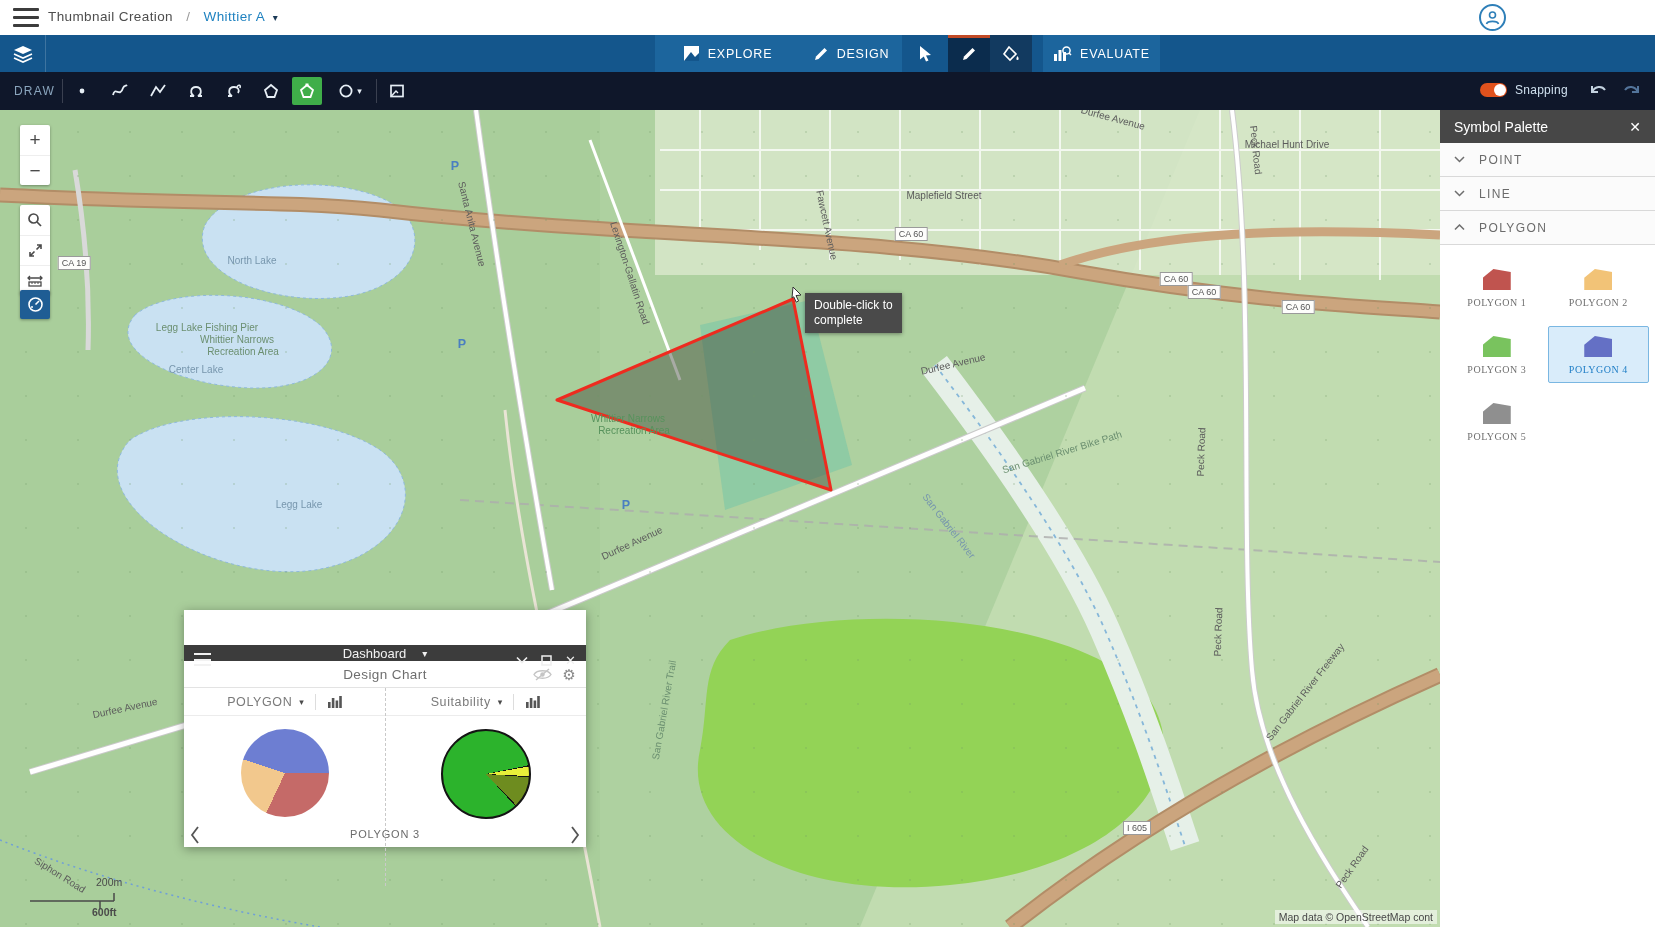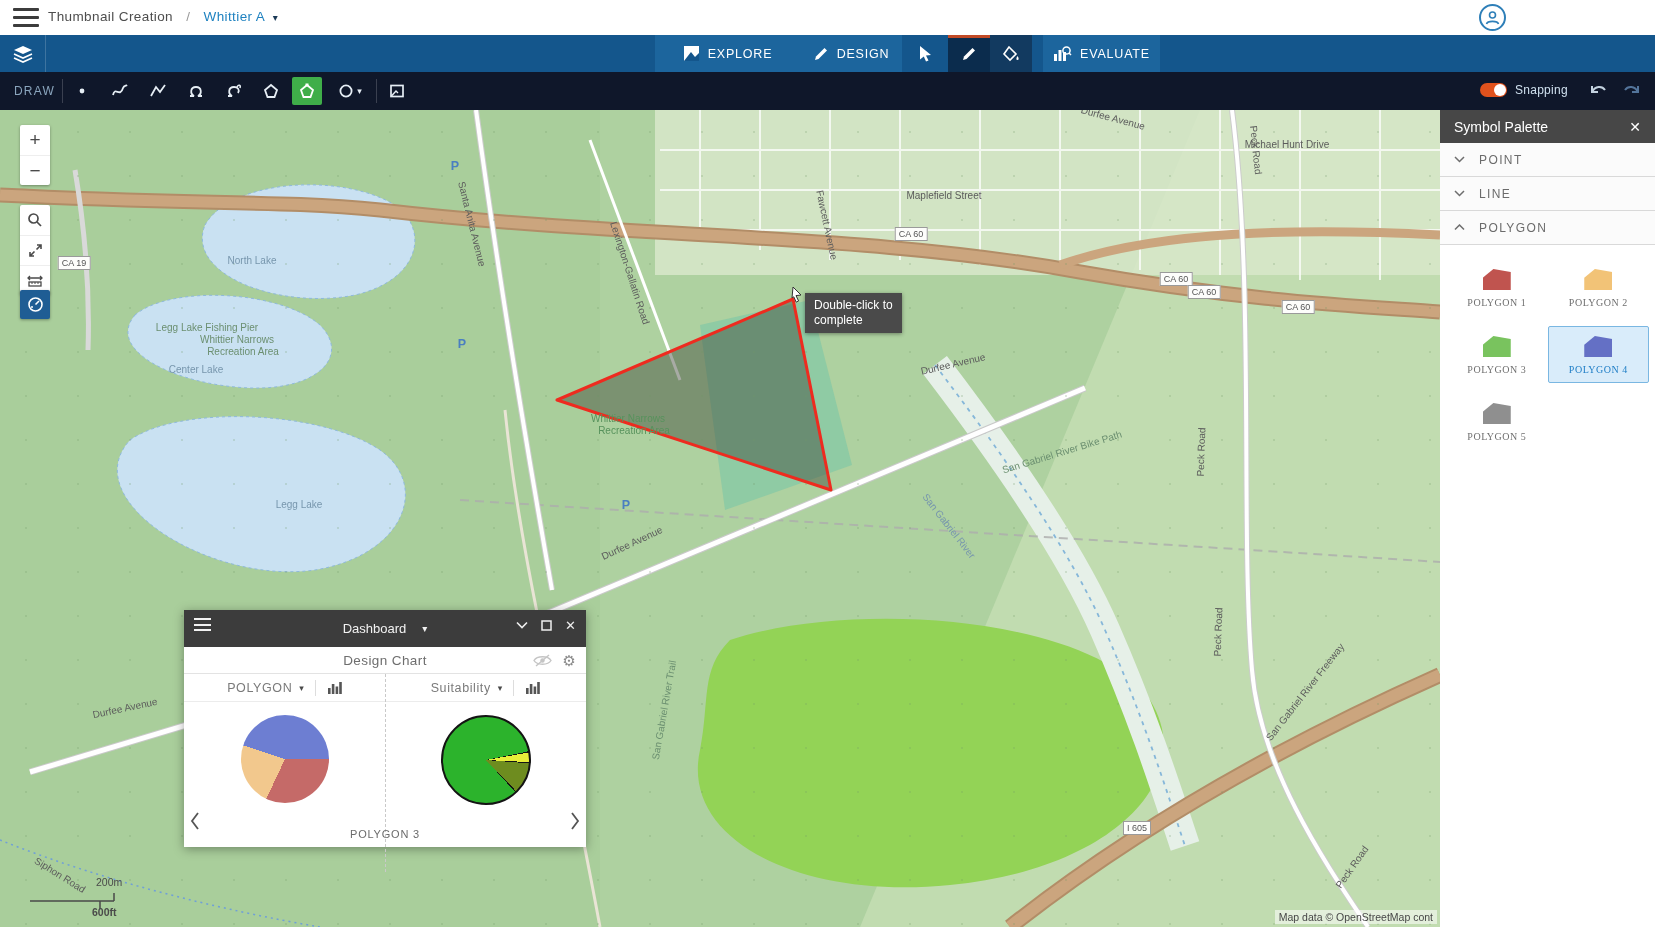--- a/index.html
+++ b/index.html
@@ -66,21 +66,21 @@
   .scale-f { position:absolute; left:92px; top:796px; font-size:10.5px; color:#4a4a4a;font-weight:bold; }
   .scale-svg { position:absolute; left:28px; top:780px; }
   .attribution { position:absolute; right:3px; bottom:3px; font-size:10.5px; color:#474747; background:rgba(255,255,255,.55); padding:1px 4px; }
 
   
   .tooltip { position:absolute; left:805px; top:183px; background:#4a4a4a; color:#fff; font-size:12px; line-height:15px; padding:5px 9px; box-shadow:0 1px 4px rgba(0,0,0,.4); pointer-events:none; }
   .cursor { position:absolute; left:786px; top:176px; pointer-events:none; }
 
   
   .dash { position:absolute; left:184px; top:500px; width:402px; height:237px; background:#fff; box-shadow:0 2px 10px rgba(0,0,0,.35); }
-  .dash-title { position:relative; height:37px; background:#3c3c3c; color:#f2f2f2; display:flex; align-items:center; justify-content:center; font-size:13px; gap:16px; cursor:move; }
+  .dash-title { position:relative; height:16px; background:#3c3c3c; color:#f2f2f2; display:flex; align-items:center; justify-content:center; font-size:13px; gap:16px; cursor:move;margin-top:35px; }
   .dash-title .caret { font-size:10px; }
   .dash-menu { position:absolute; left:10px; top:8px; width:17px; height:13px; display:flex; flex-direction:column; justify-content:space-between; cursor:pointer; }
   .dash-menu i { height:2px; background:#f2f2f2; display:block; }
   .dash-ctls { position:absolute; right:10px; top:0; height:30px; display:flex; align-items:center; gap:13px; }
   .dash-ctls > * { cursor:pointer; color:#eee; }
   .dash-sub { position:relative; height:27px; border-bottom:1px solid #e3e3e3; display:flex; align-items:center; justify-content:center; color:#6e6e6e; font-size:13.5px; letter-spacing:.4px; }
   .dash-subicons { position:absolute; right:10px; top:0; height:27px; display:flex; align-items:center; gap:10px; }
   .gear { color:#8a8a8a; font-size:15px; cursor:pointer; }
   .chart-row { position:relative; height:180px; }
   .chart-divider { position:absolute; left:201px; top:0; bottom:-18px; border-left:1px dashed #c9c9c9; }

